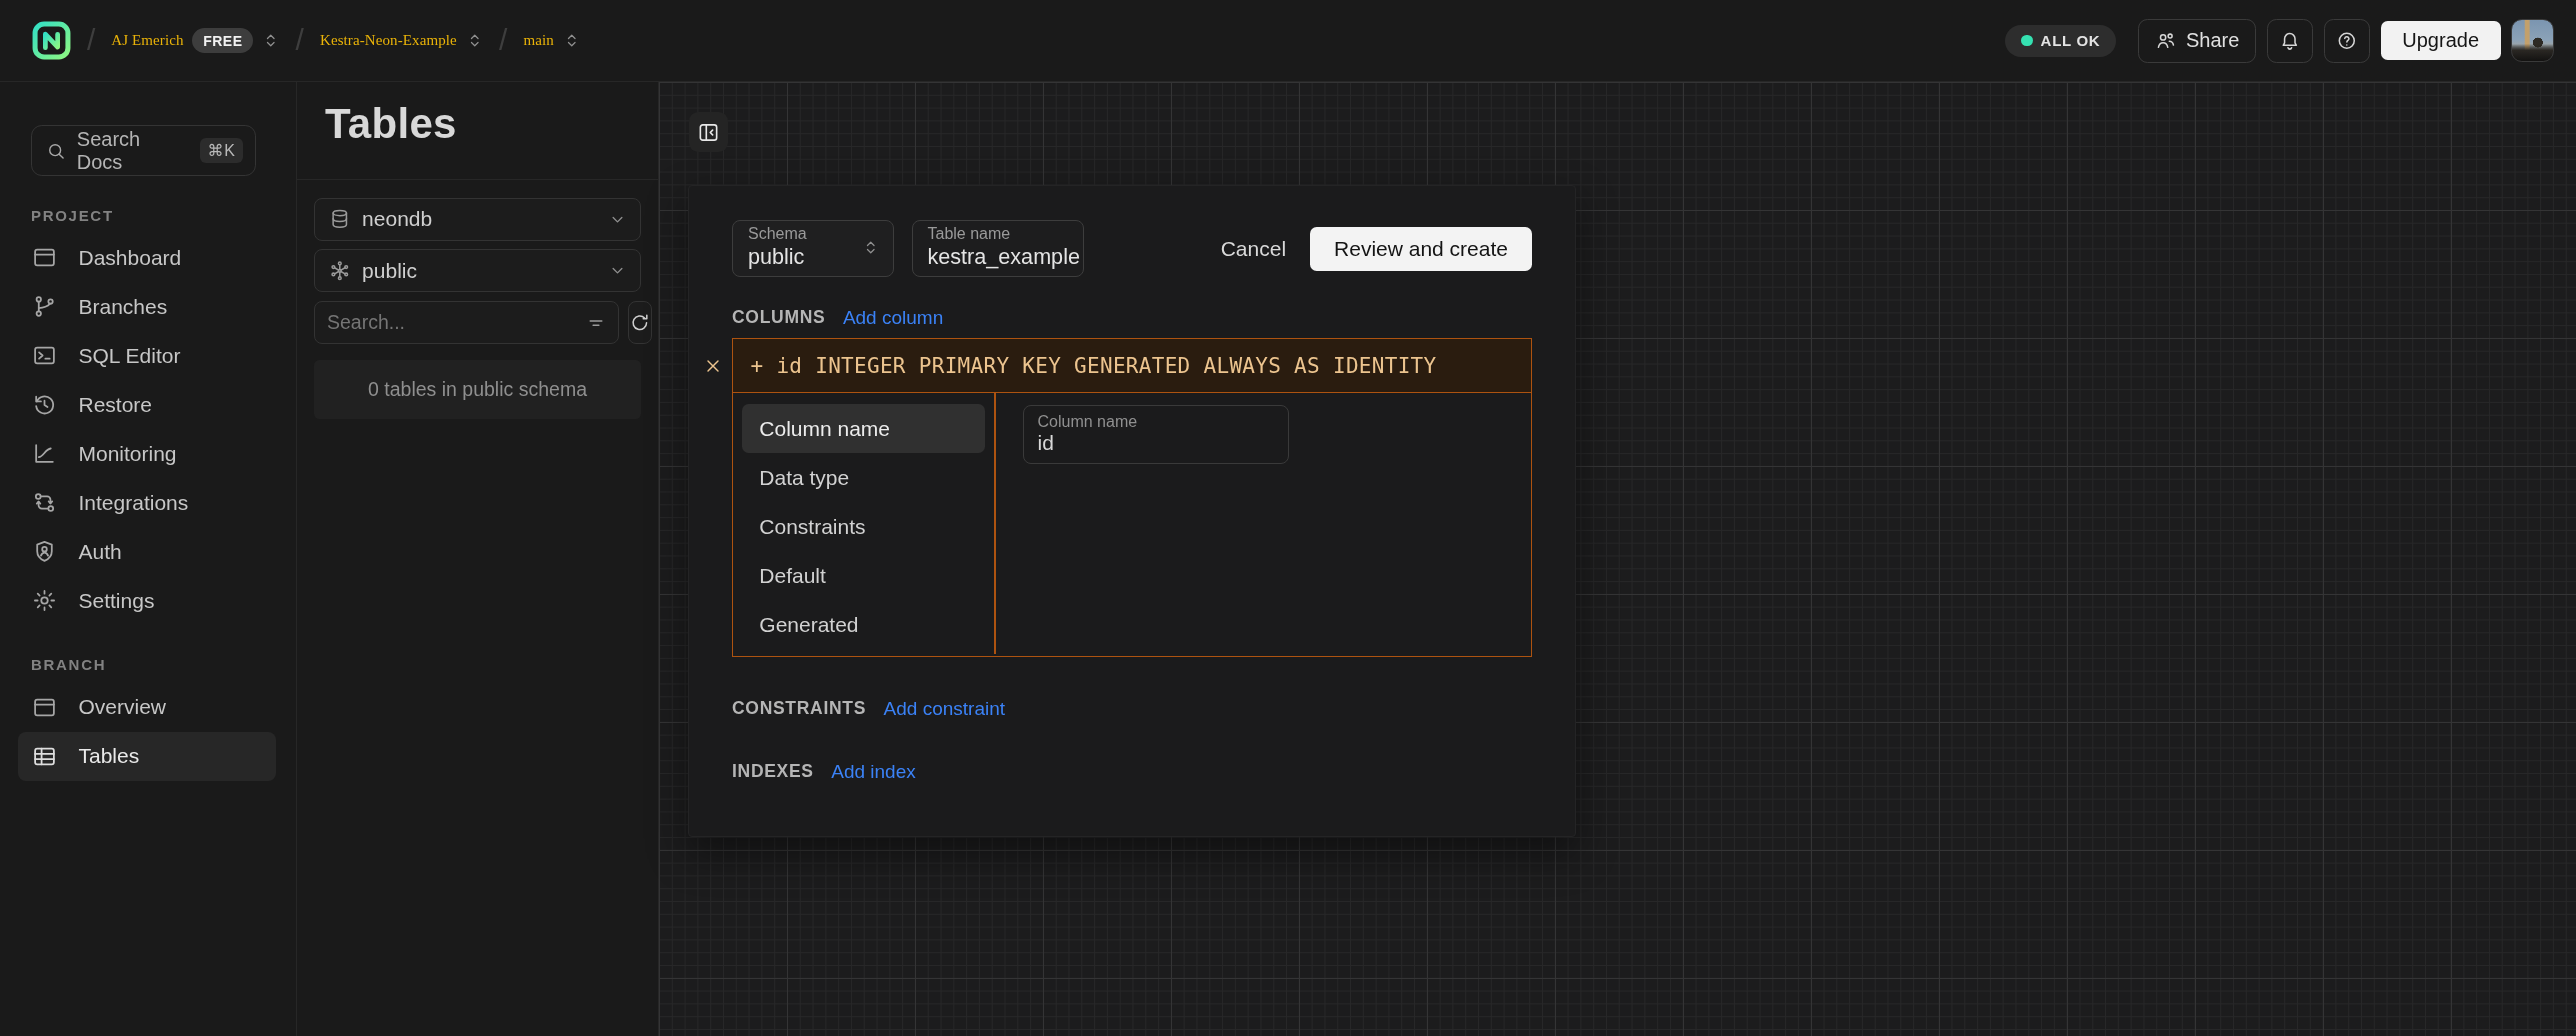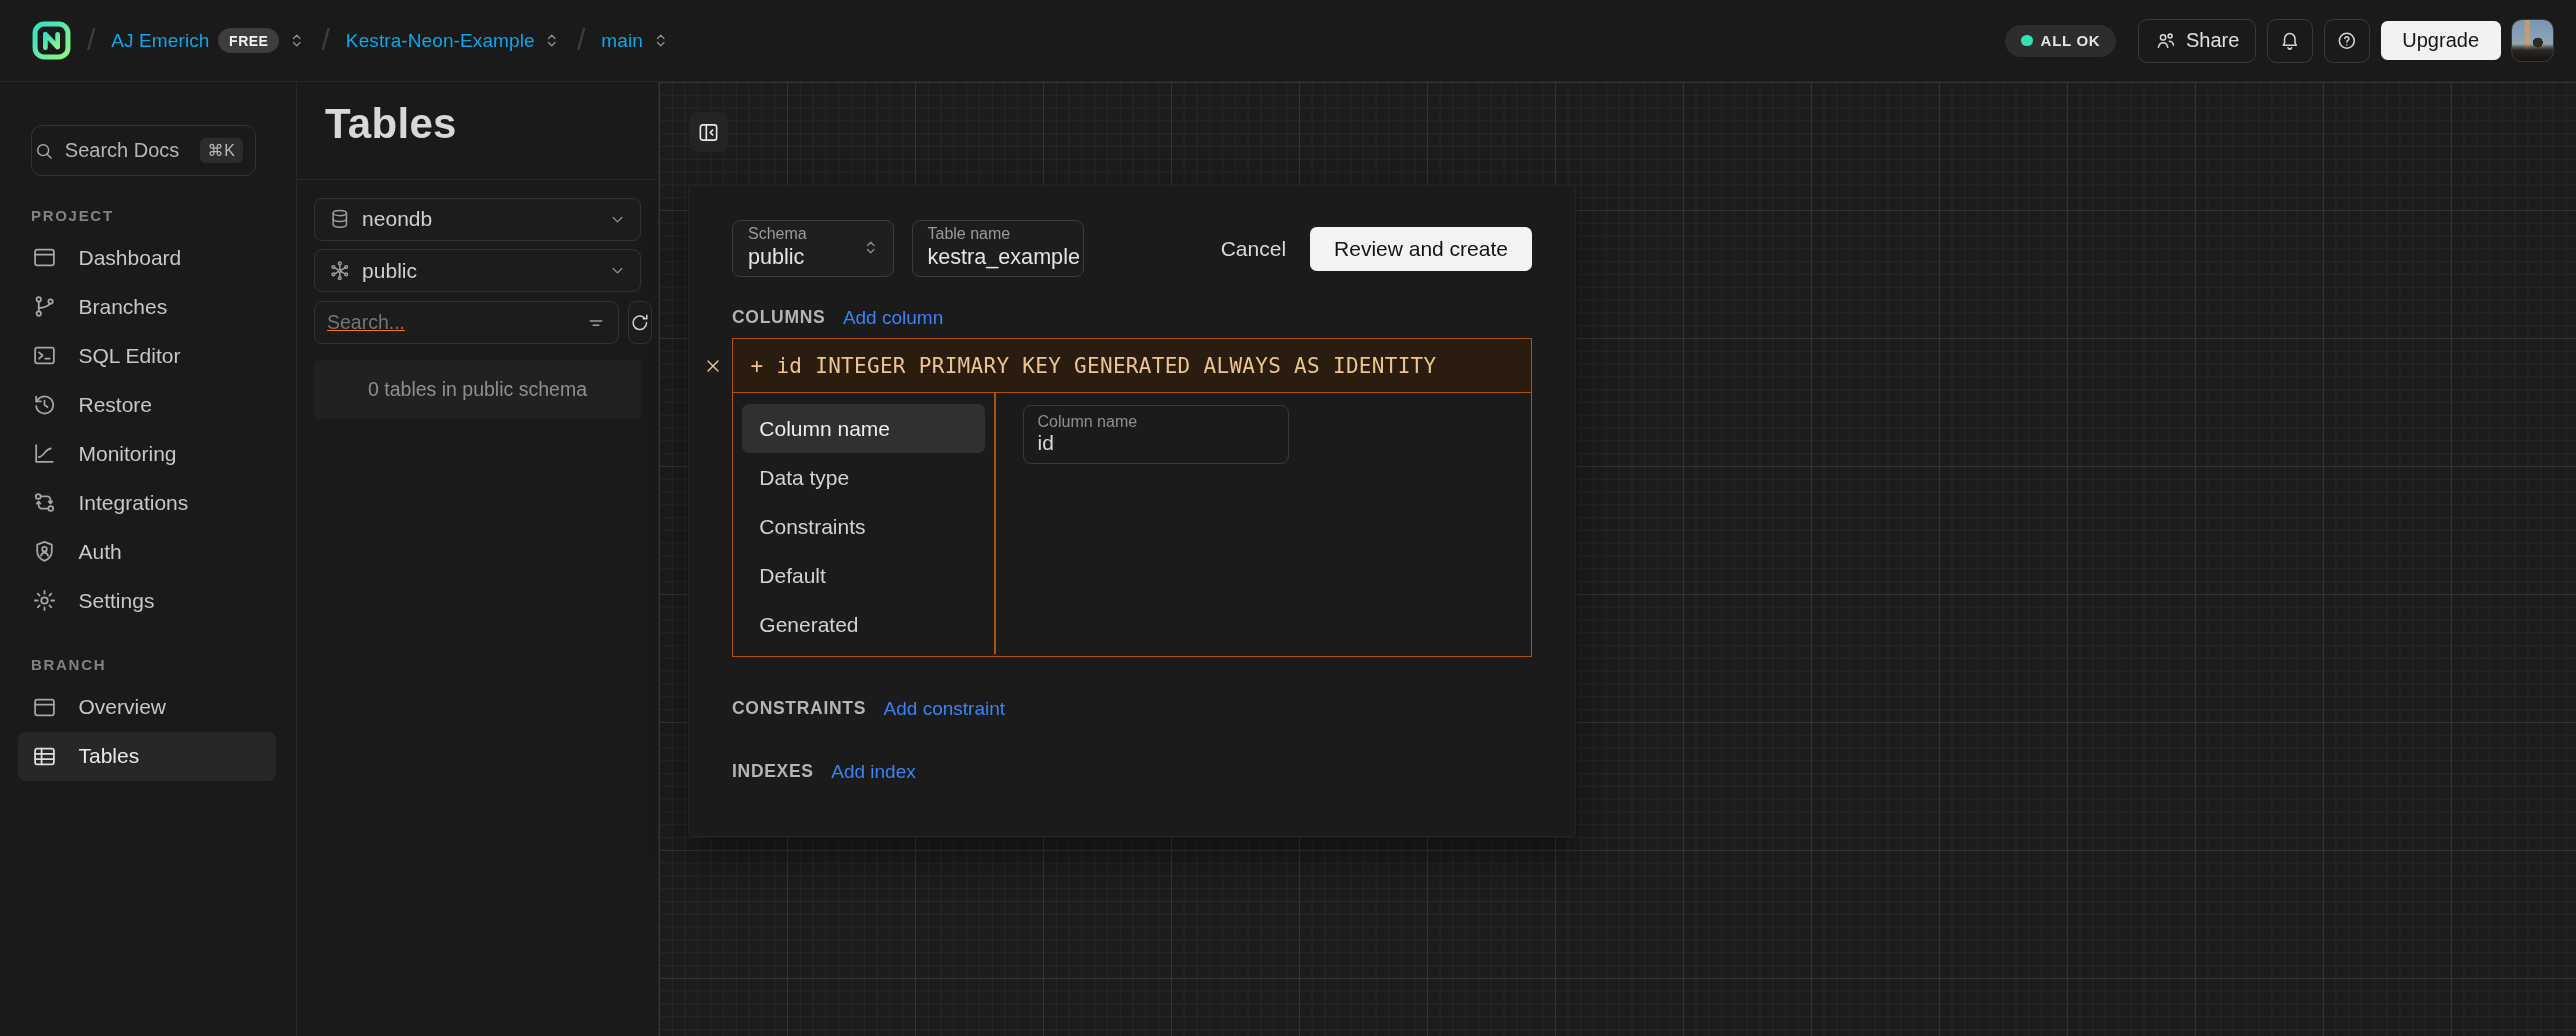--- a/index.html
+++ b/index.html
@@ -6,21 +6,21 @@
   html,body { background:#111; }
   body { font-family:"Liberation Sans", sans-serif; }
   .app { position:relative; width:2576px; height:1037px; background:#1a1a1a; color:#d6d6d6; overflow:hidden; }
 
   
   .topbar { height:82px; display:flex; align-items:center; padding:0 21.6px 0 32px; border-bottom:1.3px solid #272727; background:#1a1a1a; }
   .tb-left { display:flex; align-items:center; gap:16px; }
   .logo { width:39px; height:39px; display:block; }
   .slash { color:#3e3e3e; font-size:30px; font-weight:300; transform:translateY(-1.3px); }
   .crumb { display:flex; align-items:center; gap:8.8px; cursor:default; }
-  .crumb-label { font-size:19px; color:#0ea5e9; letter-spacing:0.1px; }
+  .crumb-label { font-size:15px; color:#eab308; letter-spacing:0.1px;font-family:Liberation Serif, serif; }
   .badge-free { background:#3d3d3d; color:#f2f2f2; font-size:14px; font-weight:700; letter-spacing:0.5px; padding:4.7px 10.8px; border-radius:673px;text-align:center; }
   .updown { width:17.5px; height:23px; color:#909090; display:flex; flex-direction:column; align-items:center; justify-content:center; gap:1.3px; }
   .updown svg { width:15px; height:9.4px; display:block; }
   .tb-right { margin-left:auto; display:flex; align-items:center; gap:10.8px; }
   .pill-ok { display:flex; align-items:center; gap:8px; background:#2d2d2d; border-radius:673px; height:32px; padding:0 16px; margin-right:10.8px; }
   .pill-ok .dot { width:11.5px; height:11.5px; border-radius:50%; background:#35e1b1; }
   .pill-ok span.t { font-size:15px; font-weight:600; letter-spacing:0.7px; color:#e3e3e3; }
   .tb-btn { display:flex; align-items:center; justify-content:center; gap:9.4px; height:44px; border:1.3px solid #3a3a3a; border-radius:9.4px; background:transparent; color:#e0e0e0; font-size:20px; padding:0 16px; }
   .tb-btn .icn { width:21.6px; height:21.6px; color:#d6d6d6; }
   .tb-btn.square { width:46px; padding:0; }
@@ -31,42 +31,42 @@
       linear-gradient(180deg, rgba(0,0,0,0) 0 58%, #2a2723 74%, #131211 100%),
       linear-gradient(90deg, rgba(0,0,0,0) 30%, #c3a06b 32% 42%, rgba(0,0,0,0) 44%),
       linear-gradient(180deg, #7b95b0 0%, #8ba2b8 48%, #9aa5ab 60%, #5d6163 78%, #23211e 100%);
   }
 
   
   .main { display:flex; height:954px; }
 
   
   .sidebar { width:297px; border-right:1.3px solid #272727; background:#1a1a1a; padding-top:43px; flex:none; }
-  .search-docs { margin:0 20px 0 31px; width:225px; height:51px; border:1.3px solid #343434; border-radius:10.8px; display:flex; align-items:center; padding:0 12px 0 2px; gap:10.8px; cursor:pointer; }
+  .search-docs { margin:0 20px 0 31px; width:225px; height:51px; border:1.3px solid #343434; border-radius:10.8px; display:flex; align-items:center; padding:0 12px 0 14px; gap:10.8px; cursor:pointer; }
   .search-docs .icn { width:20px; height:20px; color:#a8a8a8; flex:none; }
   .search-docs .txt { font-size:20px; color:#b5b5b5; }
   .kbd { margin-left:auto; background:#2c2c2c; border-radius:6px; padding:3.4px 7.4px; font-size:16px; color:#b8b8b8; letter-spacing:0.7px; }
   .side-title { margin:31px 0 9.4px 31px; font-size:15px; font-weight:700; letter-spacing:1.7px; color:#828282; }
   .nav-item { height:49px; margin:0 20px 0 18px; padding:0 13.5px; display:flex; align-items:center; gap:22px; border-radius:8px; color:#c7c7c7; font-size:21px; cursor:pointer; }
   .nav-item .icn { width:25px; height:25px; color:#a6a6a6; flex:none; }
   .nav-item.active { background:#272727; color:#e9e9e9; }
   .nav-item.active .icn { color:#dedede; }
 
   
   .tables-panel { width:362px; border-right:1.3px solid #272727; background:#1a1a1a; flex:none; }
   .panel-header { height:98px; padding:17.5px 0 0 28px; border-bottom:1.3px solid #272727; }
   .panel-header h1 { font-size:42px; font-weight:700; color:#d8d8d8; letter-spacing:0.3px; }
   .panel-controls { padding:17.5px 17px 0 17px; }
   .select { height:43px; border:1.3px solid #333; border-radius:8px; display:flex; align-items:center; gap:12px; padding:0 13.5px; margin-bottom:8.8px; cursor:pointer; background:#1c1c1c; }
   .select .icn { width:21.6px; height:21.6px; color:#9a9a9a; flex:none; }
   .select .val { font-size:21px; color:#cfcfcf; }
   .select .chev { margin-left:auto; width:19px; height:19px; color:#8f8f8f; }
   .search-row { display:flex; gap:9.4px; margin-top:0; }
   .search-box { flex:1; height:43px; border:1.3px solid #333; border-radius:8px; display:flex; align-items:center; padding:0 12px; gap:8px; background:#1c1c1c; }
-  .search-box input { flex:1; min-width:0; background:transparent; border:none; outline:none; color:#f97316; font-size:19.5px; font-family:inherit;text-decoration:underline; }
+  .search-box input { flex:1; min-width:0; background:transparent; border:none; outline:none; color:#f97316; font-size:19.5px; font-family:inherit; }
   .search-box input::placeholder { color:#757575; }
   .search-box .icn { width:20px; height:20px; color:#9a9a9a; flex:none; }
   .sq-btn { height:43px; border:1.3px solid #333; border-radius:8px; background:#1c1c1c; display:flex; align-items:center; justify-content:center; color:#cfcfcf; cursor:pointer; }
   .sq-btn .icn { width:21.6px; height:21.6px; }
   .sq-btn.refresh { width:38px; }
   .sq-btn.add { width:47px; }
   .empty-box { margin-top:16px; height:59px; background:#212121; border-radius:5.4px; display:flex; align-items:center; justify-content:center; font-size:19.5px; color:#8f8f8f; }
 
   
   .canvas { position:relative; flex:1; background-color:#1c1c1d;

